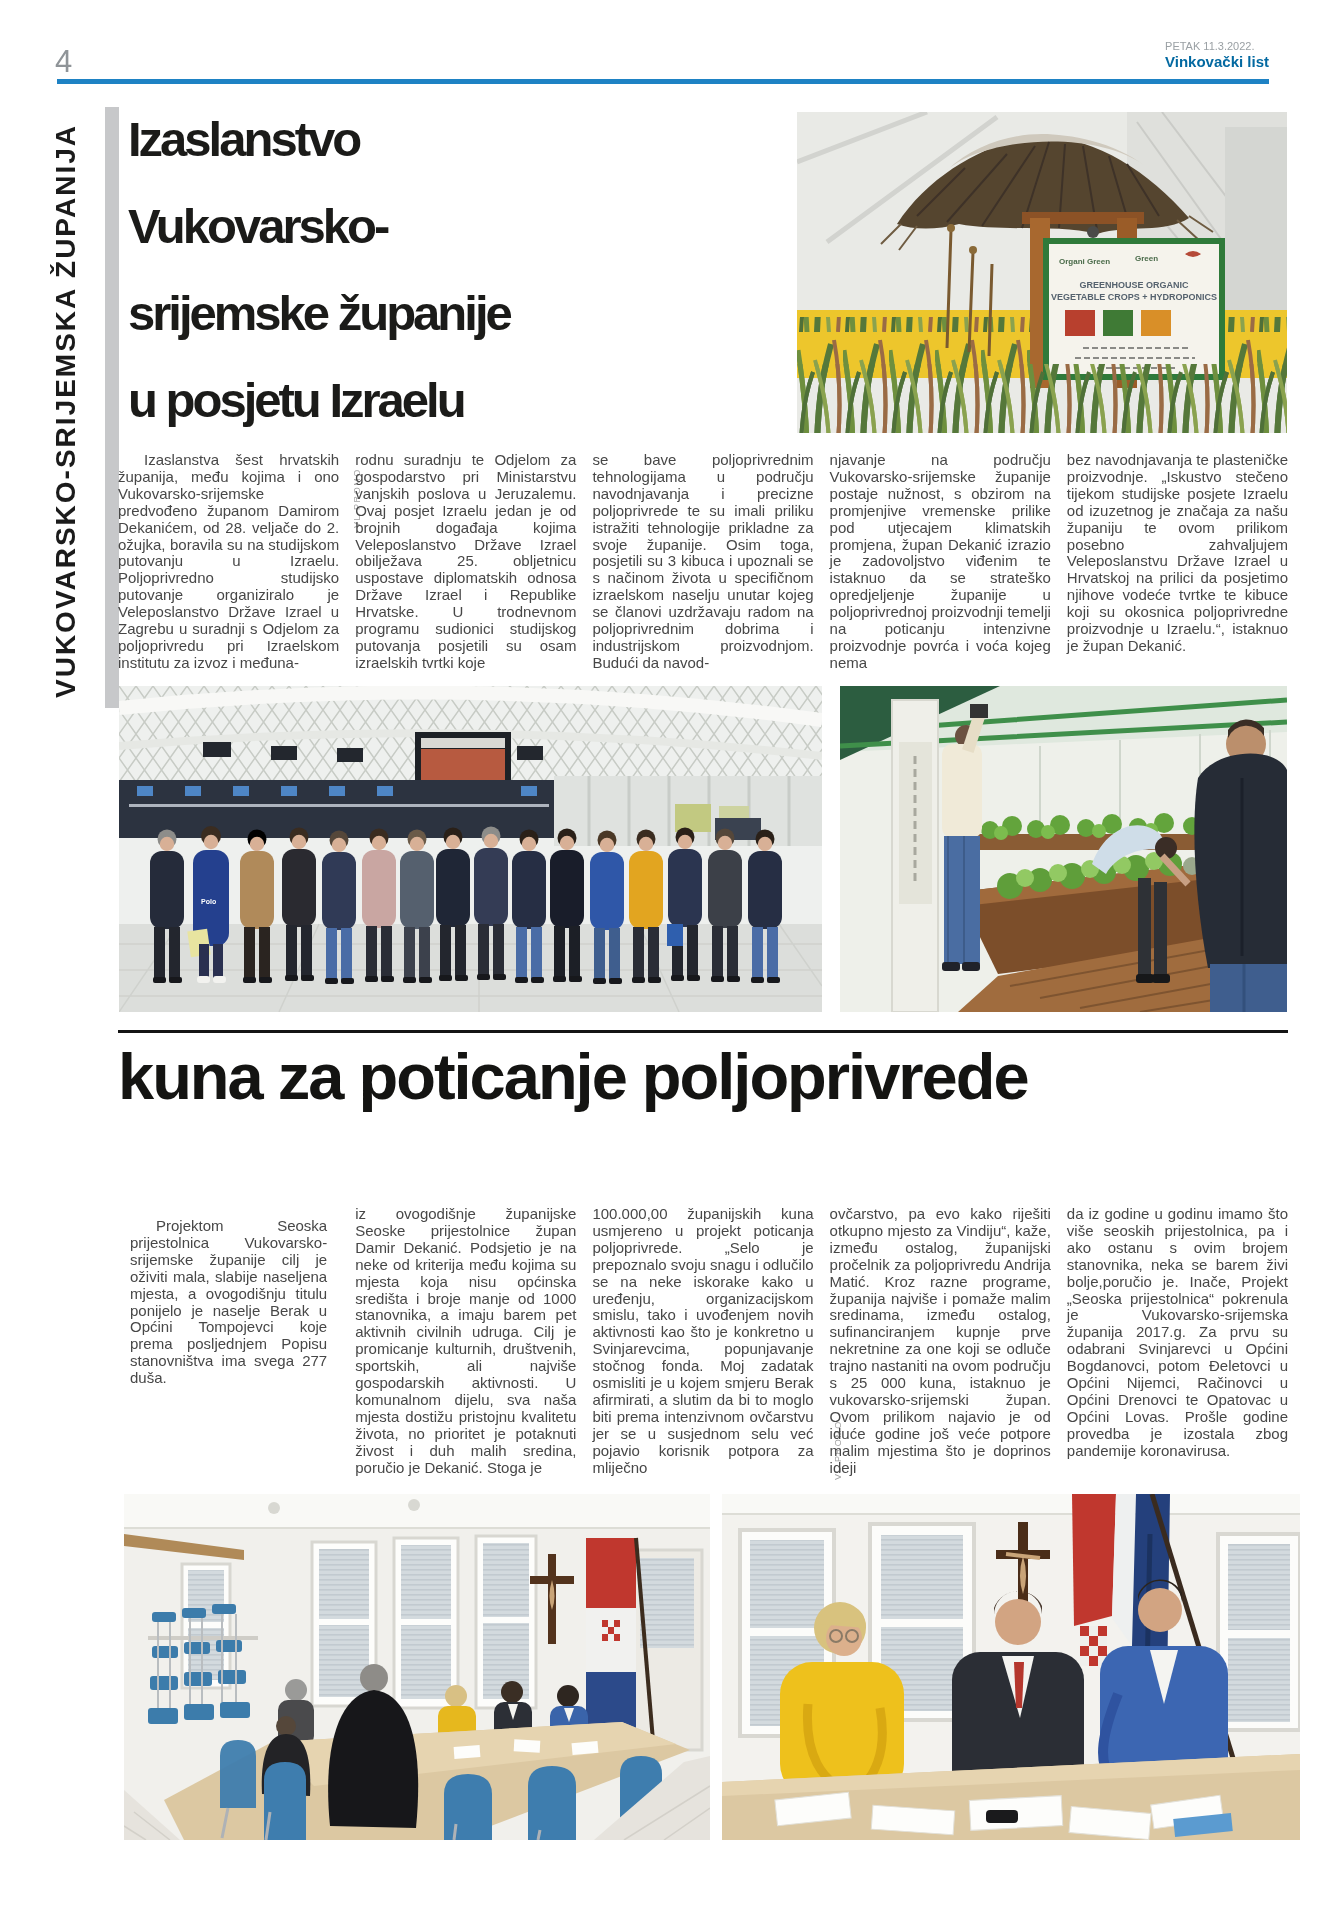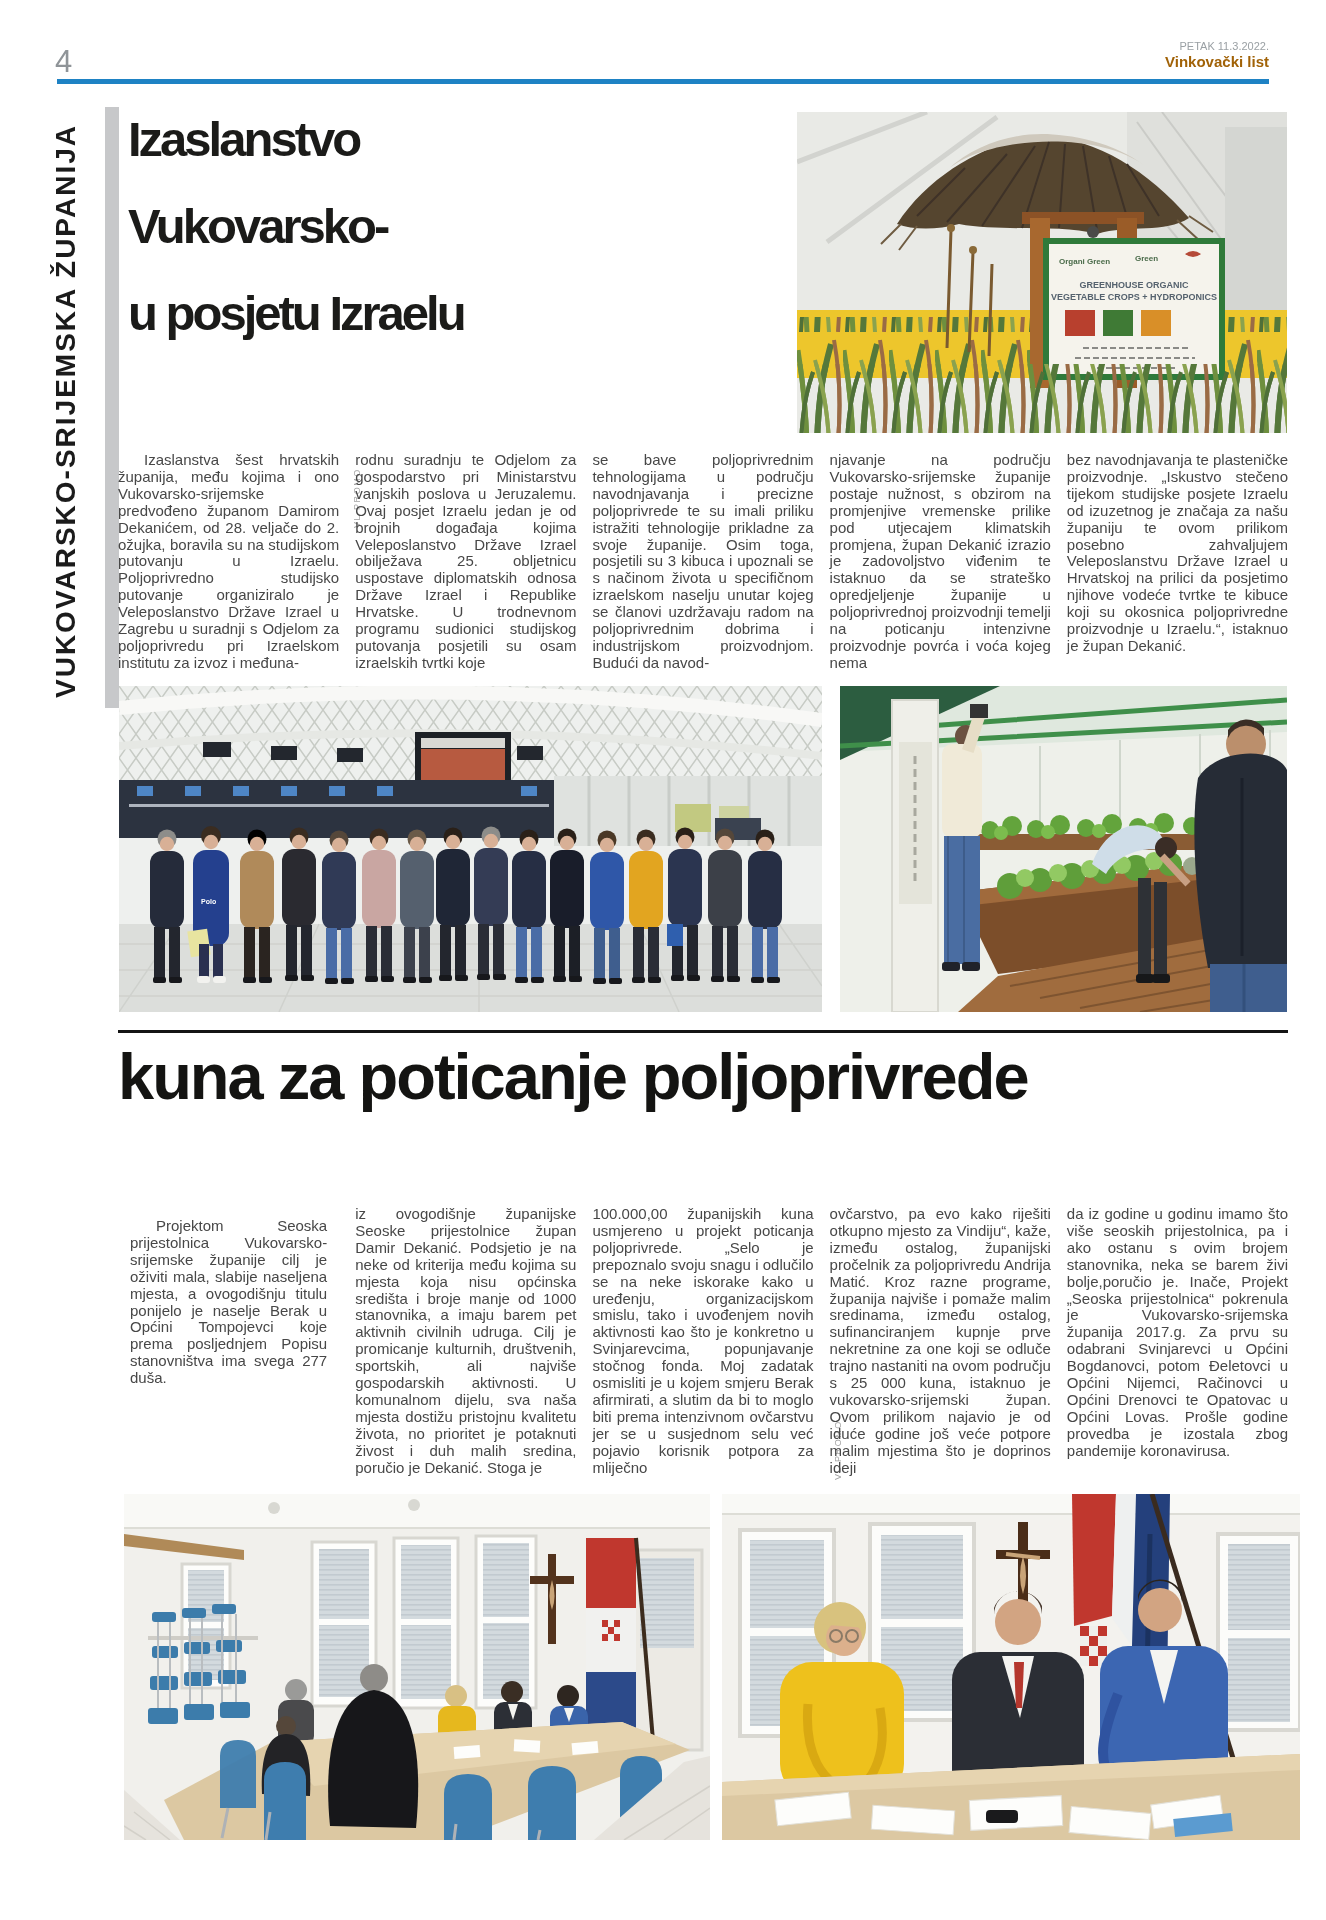--- a/index.html
+++ b/index.html
@@ -1,22 +1,22 @@
 <!DOCTYPE html>
 <html lang="hr"><head>
 <meta charset="utf-8">
 <style>
   html,body{margin:0;padding:0;background:#ffffff;}
   .page{position:relative;width:1326px;height:1920px;margin:0 auto;background:#fff;
         font-family:"Liberation Sans",sans-serif;overflow:hidden;}
   
   .page-number{position:absolute;left:55px;top:44px;font-size:31px;color:#8f9498;font-weight:400;}
-  .header-right{position:absolute;right:57px;top:40px;text-align:right;line-height:1.15;}
+  .header-right{position:absolute;right:57px;top:40px;text-align:left;line-height:1.15;}
   .header-date{font-size:11px;color:#9aa0a4;}
-  .header-pub{font-size:15px;font-weight:bold;color:#a16207;}
+  .header-pub{font-size:15px;font-weight:bold;color:#0369a1;}
   .blue-rule{position:absolute;left:57px;top:79px;width:1212px;height:5px;background:#1e82c4;}
   
   .section-vertical{position:absolute;left:50px;top:112px;height:586px;
         writing-mode:vertical-rl;transform:rotate(180deg);
         font-size:28px;font-weight:bold;letter-spacing:2px;color:#1b1b1b;white-space:nowrap;}
   .grey-bar{position:absolute;left:105px;top:107px;width:14px;height:601px;background:#c7c8ca;}
   
   .h1{position:absolute;left:128px;top:96px;width:700px;font-weight:bold;color:#1b1b19;
       font-size:49px;line-height:87px;letter-spacing:-3px;}
   .h2-rule{position:absolute;left:118px;top:1030px;width:1170px;height:3px;background:#141414;}
@@ -57,20 +57,21 @@
     <div class="header-pub">Vinkovački list</div>
   </div>
   <div class="blue-rule"></div>
 
   <div class="section-vertical">VUKOVARSKO-SRIJEMSKA ŽUPANIJA</div>
   <div class="grey-bar"></div>
 
   <div class="h1">
     <div>Izaslanstvo</div>
     <div>Vukovarsko-</div>
+    <div>srijemske županije</div>
     <div>u posjetu Izraelu</div>
   </div>
 
   <svg class="photo ph1" width="490" height="321" viewBox="0 0 490 321">
     <defs>
       <pattern id="aloe" width="46" height="110" patternUnits="userSpaceOnUse">
         <path d="M10,110 C8,60 4,40 1,18" stroke="#6e8f3e" stroke-width="5" fill="none"></path>
         <path d="M20,110 C22,55 28,35 34,12" stroke="#55783a" stroke-width="6" fill="none"></path>
         <path d="M32,110 C30,70 24,50 18,28" stroke="#8aa24e" stroke-width="4" fill="none"></path>
         <path d="M41,110 C45,60 41,30 37,8" stroke="#9a6b45" stroke-width="4" fill="none"></path>

